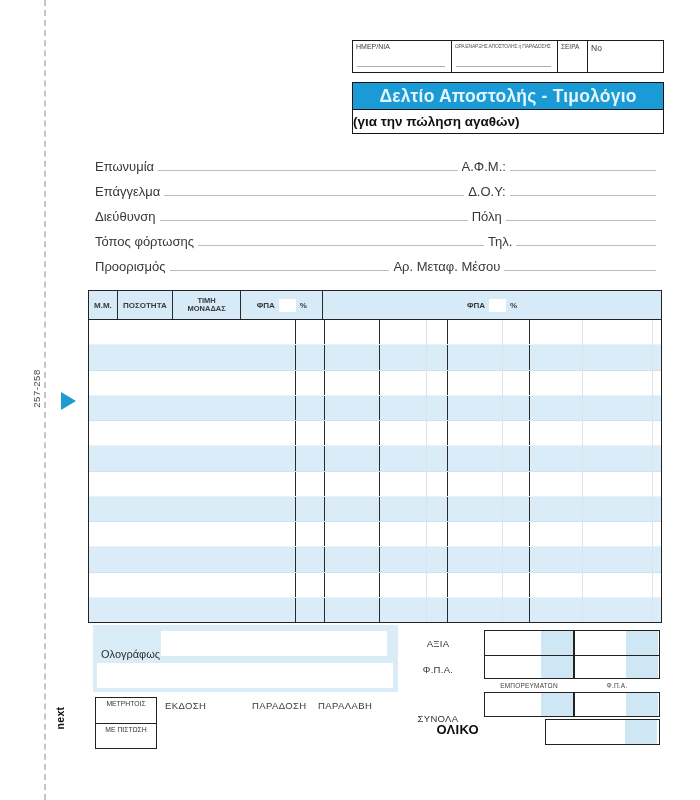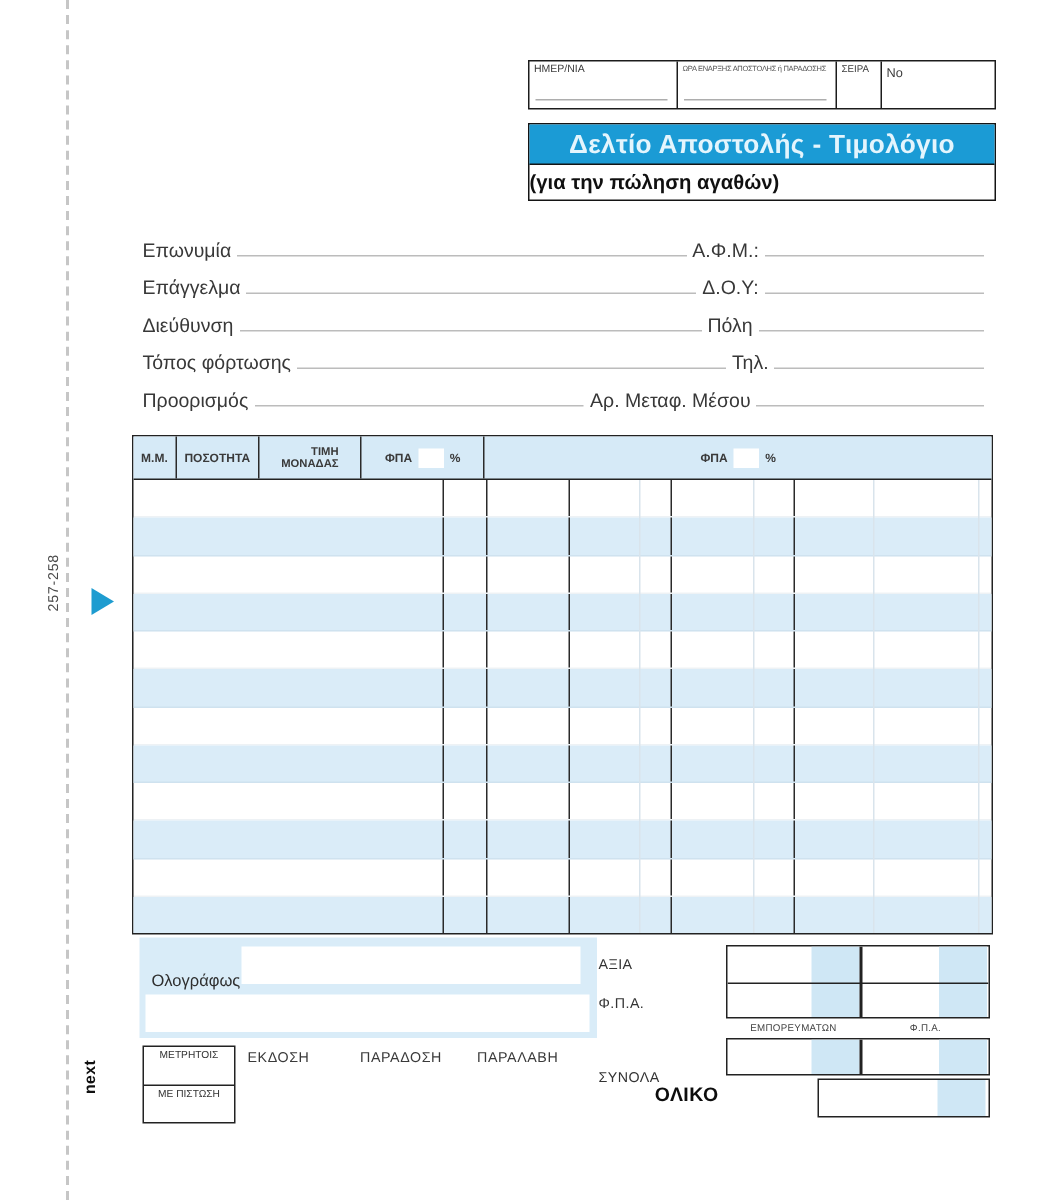--- a/index.html
+++ b/index.html
@@ -47,38 +47,38 @@
 
   
   .itable { position:absolute; left:88px; top:290px; width:574px; height:333px;
     border:1.6px solid #222; background:#fff; display:flex; flex-direction:column; }
   .thead { display:flex; height:29px; background:#d6eaf7; border-bottom:1.5px solid #222;
     font-size:8px; color:#3a3a3a; font-weight:bold; text-align:center; }
   .thead .c, .trow .c { display:flex; align-items:center; justify-content:center; }
   .c { border-right:1.3px solid #2a2a2a; }
   .c6 { border-right:none !important; }
   .c1 { width:36.2%; } .c2 { width:5.05%; } .c3 { width:9.6%; }
-  .c4 { width:12%;text-align:right; } .c5 { width:14.3%; } .c6 { flex:1; }
+  .c4 { width:12%; } .c5 { width:14.3%; } .c6 { flex:1; }
   .c4 .stack { display:flex; flex-direction:column; line-height:8px; font-size:7.5px; }
   .vatwrap { gap:4px; }
   .vatbox { display:inline-block; width:17px; height:13px; background:#ffffff; }
   .tbody { flex:1; display:flex; flex-direction:column; }
   .trow { flex:1; display:flex; border-bottom:1px solid rgba(150,175,195,.16); }
   .trow:last-child { border-bottom:none; }
   .trow:nth-child(even) { background:#daecf8; }
   .subline { position:absolute; top:29px; bottom:0; width:1px; background:#d9e4ec; }
 
   
   .words-panel { position:absolute; left:93px; top:625px; width:305px; height:67px; background:#d9ecf8; }
   .words-label { position:absolute; left:8px; top:23px; font-size:11px; color:#2e2e2e; }
   .words-box1 { position:absolute; left:68px; top:6px; width:226px; height:25px; background:#fff; }
   .words-box2 { position:absolute; left:4px; top:38px; width:296px; height:25px; background:#fff; }
 
   
-  .sumlabel { position:absolute; text-align:left; font-size:9.5px; color:#333; width:78px; left:399px; letter-spacing:.3px; }
+  .sumlabel { position:absolute; text-align:center; font-size:9.5px; color:#333; width:78px; left:399px; letter-spacing:.3px; }
   .sumbox { position:absolute; border:1.6px solid #222; background:#fff; overflow:hidden; }
   .sumbox .vdiv { position:absolute; top:0; bottom:0; left:88px; width:1.5px; background:#222; }
   .sumbox .hdiv { position:absolute; left:0; right:0; top:23.5px; height:1.4px; background:#222; }
   .subcol { position:absolute; top:0; bottom:0; width:32px; background:#cfe7f5; }
   .boxA { left:484px; top:630px; width:176px; height:49px; }
   .boxB { left:484px; top:692px; width:176px; height:25px; }
   .boxC { left:545px; top:719px; width:115px; height:26px; }
   .minilabel { position:absolute; font-size:6.5px; color:#444; top:682px; text-align:center; letter-spacing:.2px; }
   .grand-label { position:absolute; left:399px; top:722px; width:80px; text-align:right;
     font-size:13px; font-weight:bold; color:#0d0d0d; letter-spacing:.3px; }
@@ -302,16 +302,16 @@
   <span class="grand-label">ΟΛΙΚΟ</span>
   <div class="sumbox boxC">
     <i class="subcol" style="left:79px"></i>
   </div>
 
   <div class="paybox">
     <div class="paycell">ΜΕΤΡΗΤΟΙΣ</div>
     <div class="paycell">ΜΕ ΠΙΣΤΩΣΗ</div>
   </div>
   <span class="signlabel" style="left:165px">ΕΚΔΟΣΗ</span>
-  <span class="signlabel" style="left:240px">ΠΑΡΑΔΟΣΗ</span>
+  <span class="signlabel" style="left:252px">ΠΑΡΑΔΟΣΗ</span>
   <span class="signlabel" style="left:318px">ΠΑΡΑΛΑΒΗ</span>
 
 </div>
 
 </body></html>

